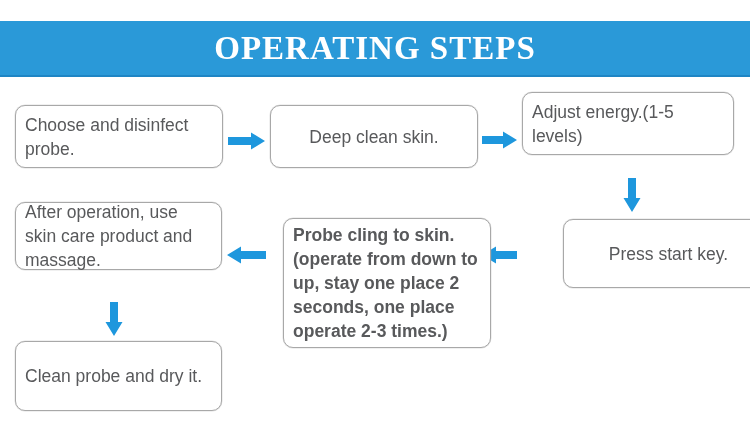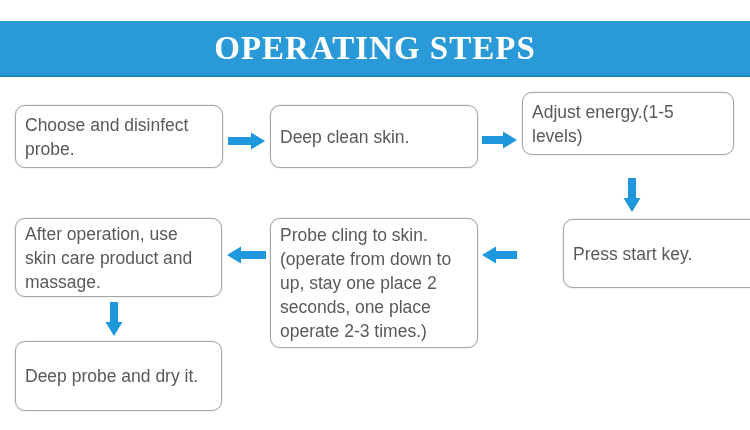--- a/index.html
+++ b/index.html
@@ -38,27 +38,27 @@
     border:1px solid var(--box-border);
     border-radius:10px;
     color:var(--box-text);
     font-size:17.5px;
     line-height:24px;
     display:flex;align-items:center;
     padding:4px 9px;
     white-space:pre-line;
     box-shadow:0 0 0 0.5px rgba(170,170,170,.35);
   }
-  .flow-box.center{text-align:center;}
+  .flow-box.center{justify-content:center;text-align:center;}
   #box-choose{left:15px; top:105px; width:208px; height:63px;}
   #box-clean {left:270px;top:105px; width:208px; height:63px;}
   #box-energy{left:522px;top:92px; width:212px; height:63px;}
   #box-start {left:523px;top:219px; width:211px; height:69px;margin-left:40px;}
-  #box-probe {left:270px;top:218px; width:208px; height:130px;}
-  #box-after {left:15px; top:218px; width:207px; height:79px;}
+  #box-probe {left:283px;top:218px; width:208px; height:130px;font-weight:bold;}
+  #box-after {left:15px; top:202px; width:207px; height:68px;}
   #box-dry   {left:15px; top:341px; width:207px; height:70px;}
   .arrow{position:absolute;line-height:0;}
   .arrow svg polygon{fill:var(--arrow-blue);}
   #arrow-r1{left:228px;top:132px;}
   #arrow-r2{left:482px;top:131px;}
   #arrow-d1{left:623px;top:178px;}
   #arrow-l1{left:482px;top:246px;}
   #arrow-l2{left:227px;top:246px;}
   #arrow-d2{left:105px;top:302px;}
 </style>
@@ -133,16 +133,16 @@
 massage.</span>
   </div>
 
   <div class="arrow" id="arrow-d2">
     <svg width="18" height="34" viewBox="0 0 18 34" aria-hidden="true">
       <polygon points="5,0 13,0 13,20 17.5,20 9,34 0.5,20 5,20"></polygon>
     </svg>
   </div>
 
   <div class="flow-box" id="box-dry">
-    <span>Deep probe and dry it.</span>
+    <span>Clean probe and dry it.</span>
   </div>
 
 </div>
 
 </body></html>

